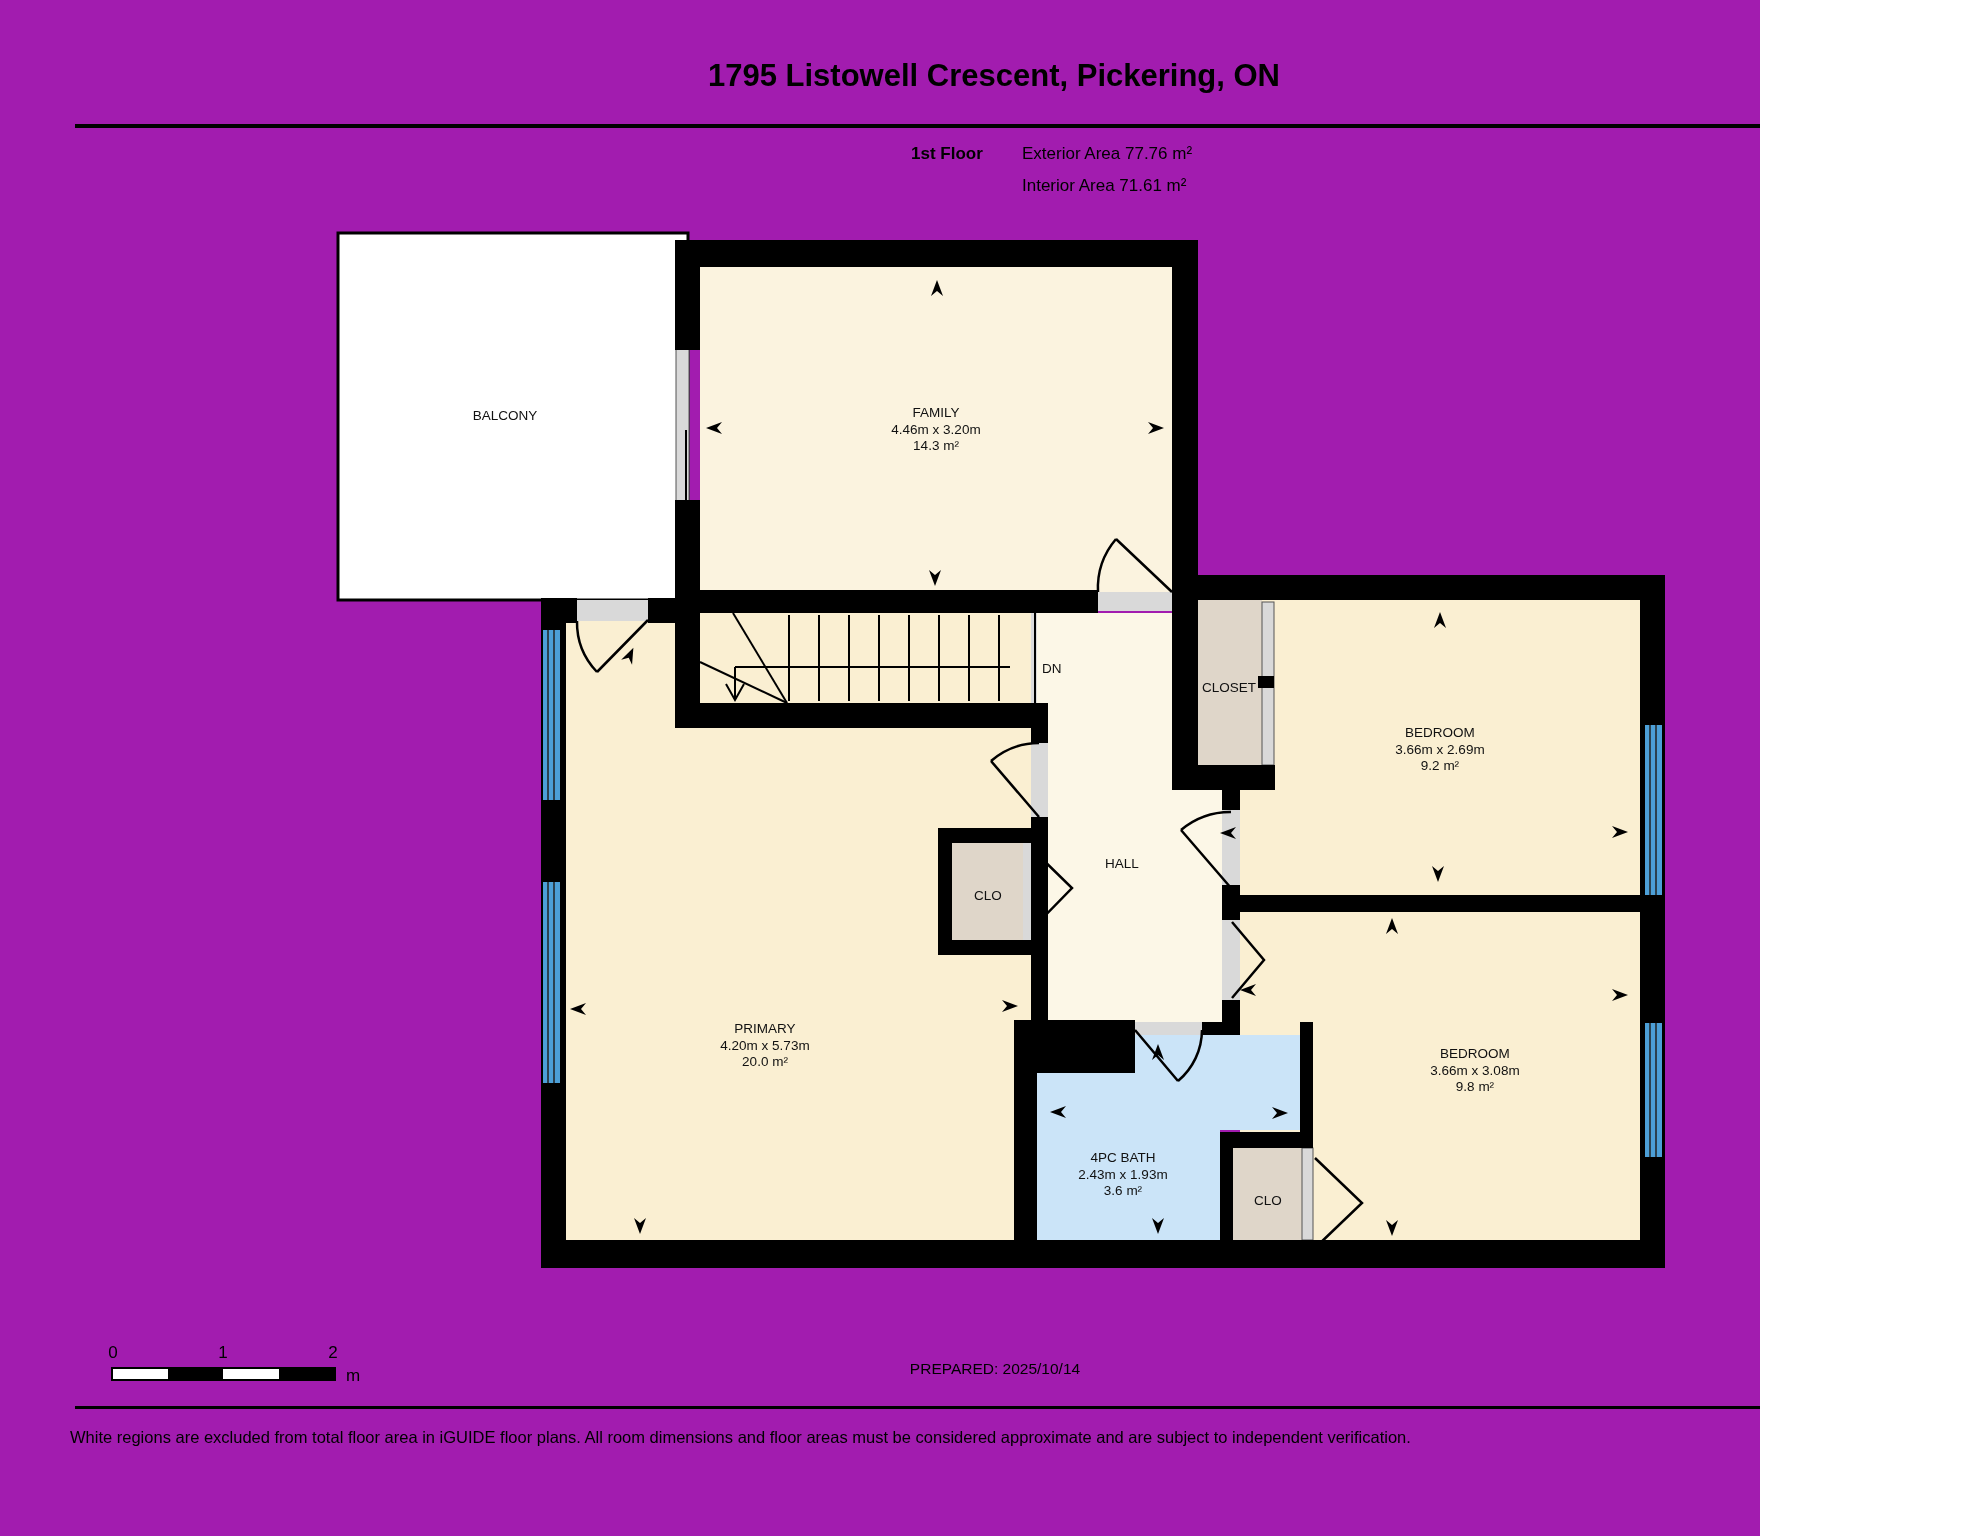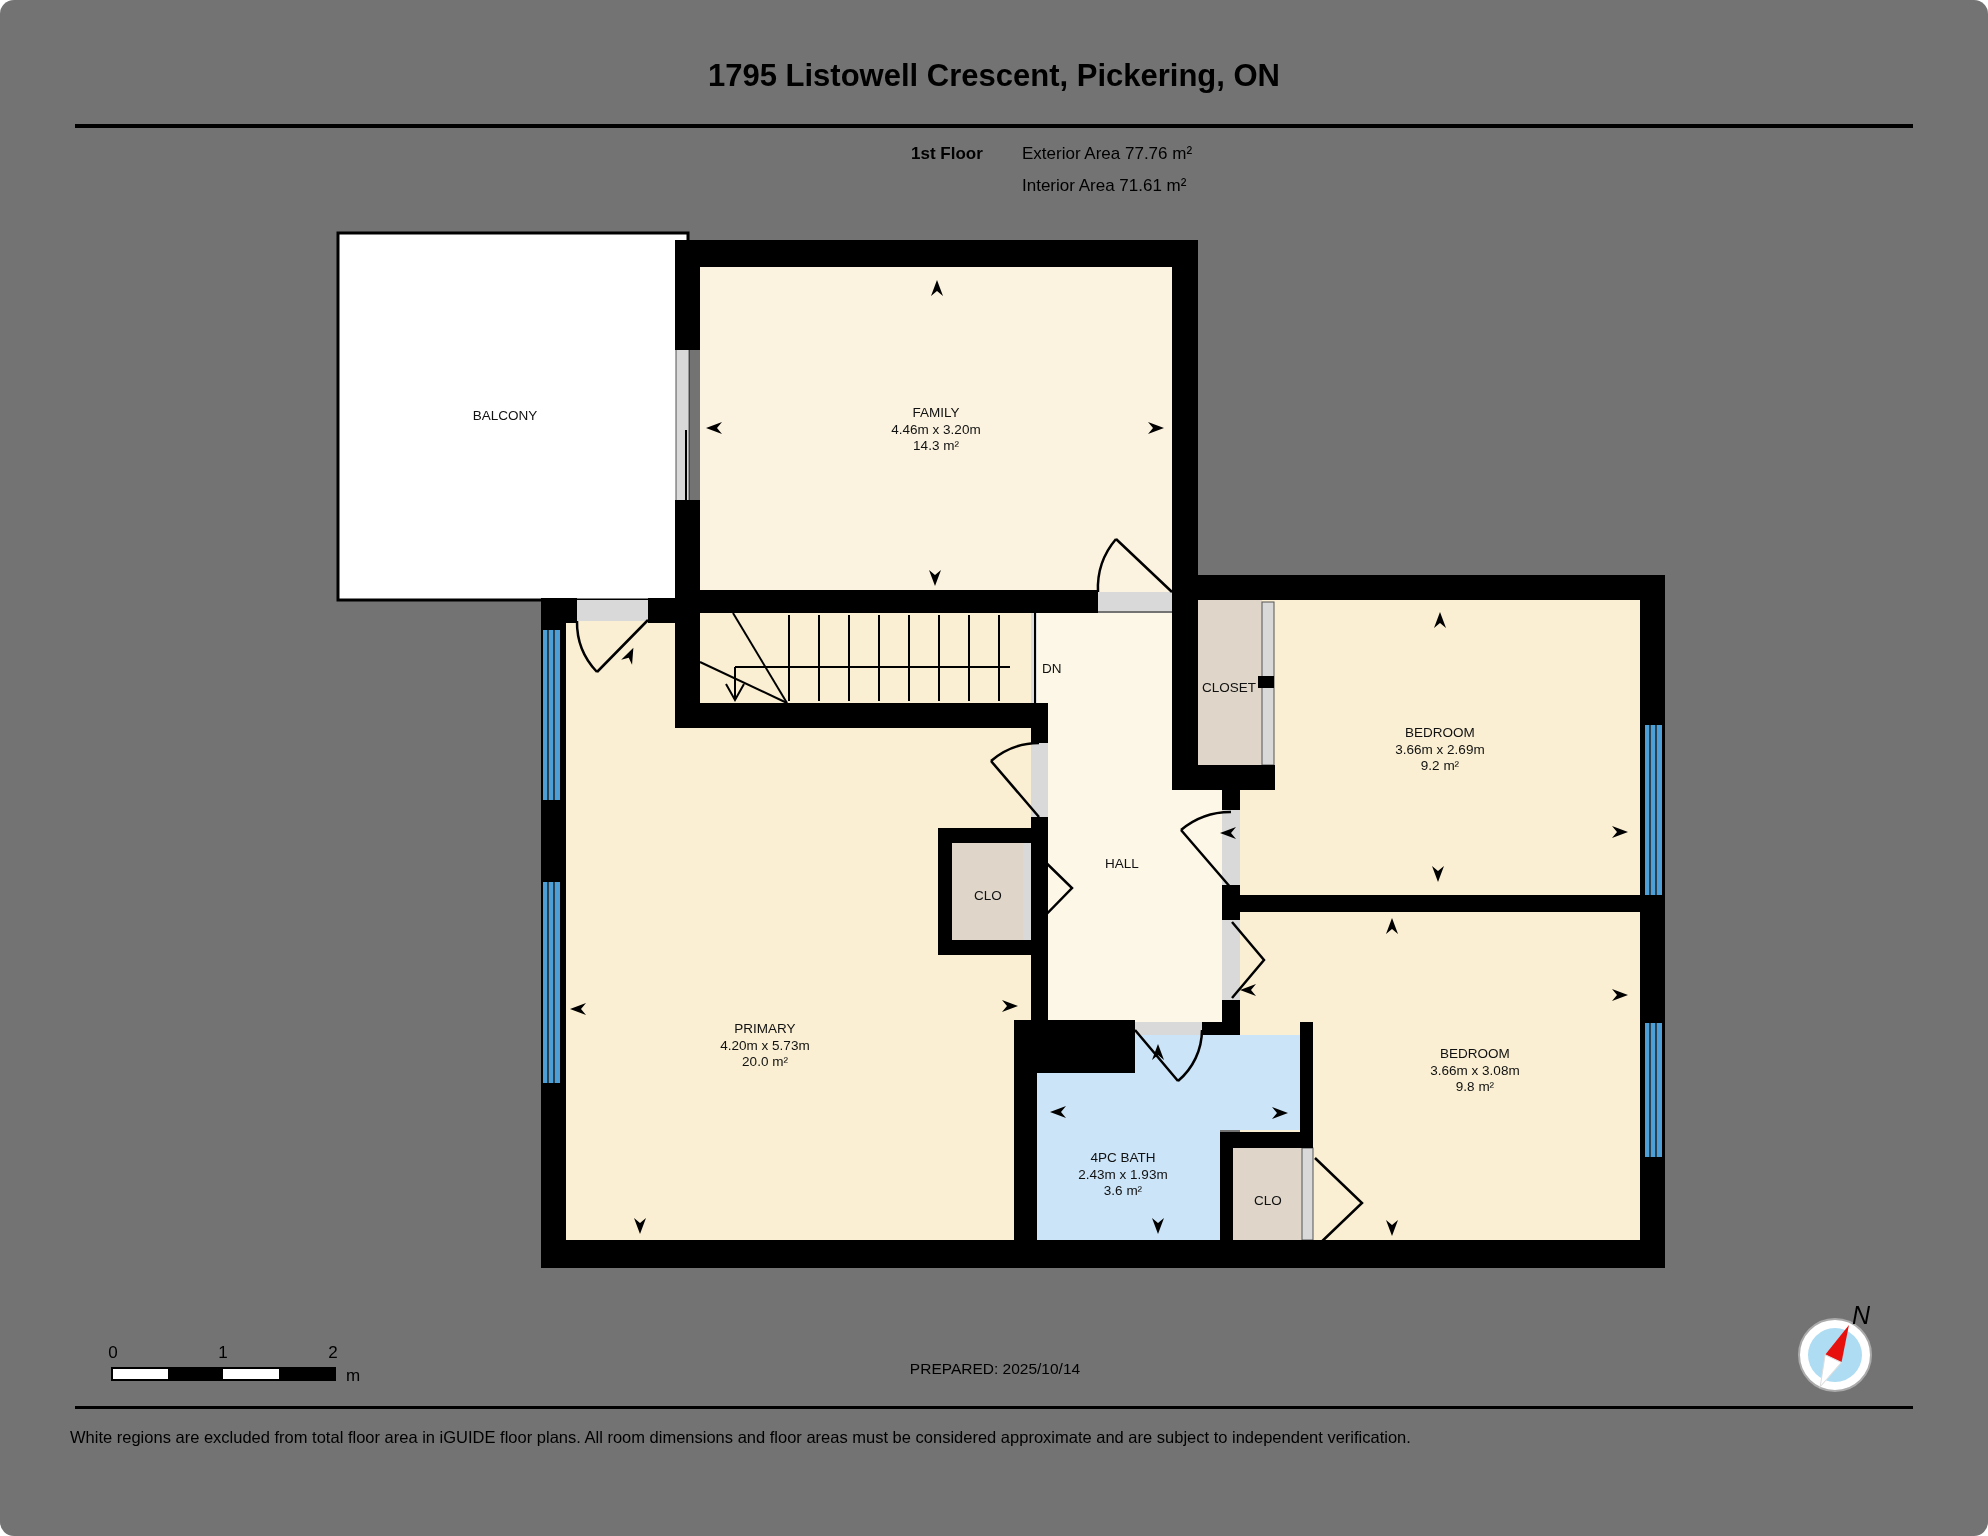--- a/index.html
+++ b/index.html
@@ -1,16 +1,16 @@
 <!DOCTYPE html>
 <html style="--wall_black: #000000; --room_fill: #FAEFD2; --family_fill: #FBF3DF; --hall_fill: #FCF7E7; --bath_fill: #CBE4F8; --closet_fill: #DFD6C9; --stairs_fill: #DBDBDB; --window_blue: #4C9FD7; --door_gray: #D9D9D9; --compass_blue: #AEDCF2; --compass_red: #E8100C;"><head>
 <meta charset="utf-8">
 <style>
   html,body{margin:0;padding:0;background:#ffffff;}
-  .page{position:relative;width:1988px;height:1536px;background:#737373;overflow:hidden;border-radius:14px;}
+  .page{position:relative;width:1760px;height:1536px;background:#a21caf;overflow:hidden;}
   svg{position:absolute;left:0;top:0;}
   svg text{font-family:"Liberation Sans","DejaVu Sans",sans-serif;fill:#000;}
   .title{font-size:31px;font-weight:bold;text-anchor:middle;}
   .sub-b{font-size:17px;font-weight:bold;}
   .sub{font-size:17px;}
   .lbl{font-size:13.5px;text-anchor:middle;fill:#111;}
   .lbl-s{font-size:13.5px;fill:#111;}
   .tick{font-size:17px;text-anchor:middle;}
   .unit{font-size:17px;}
   .prep{font-size:15.5px;text-anchor:middle;}

